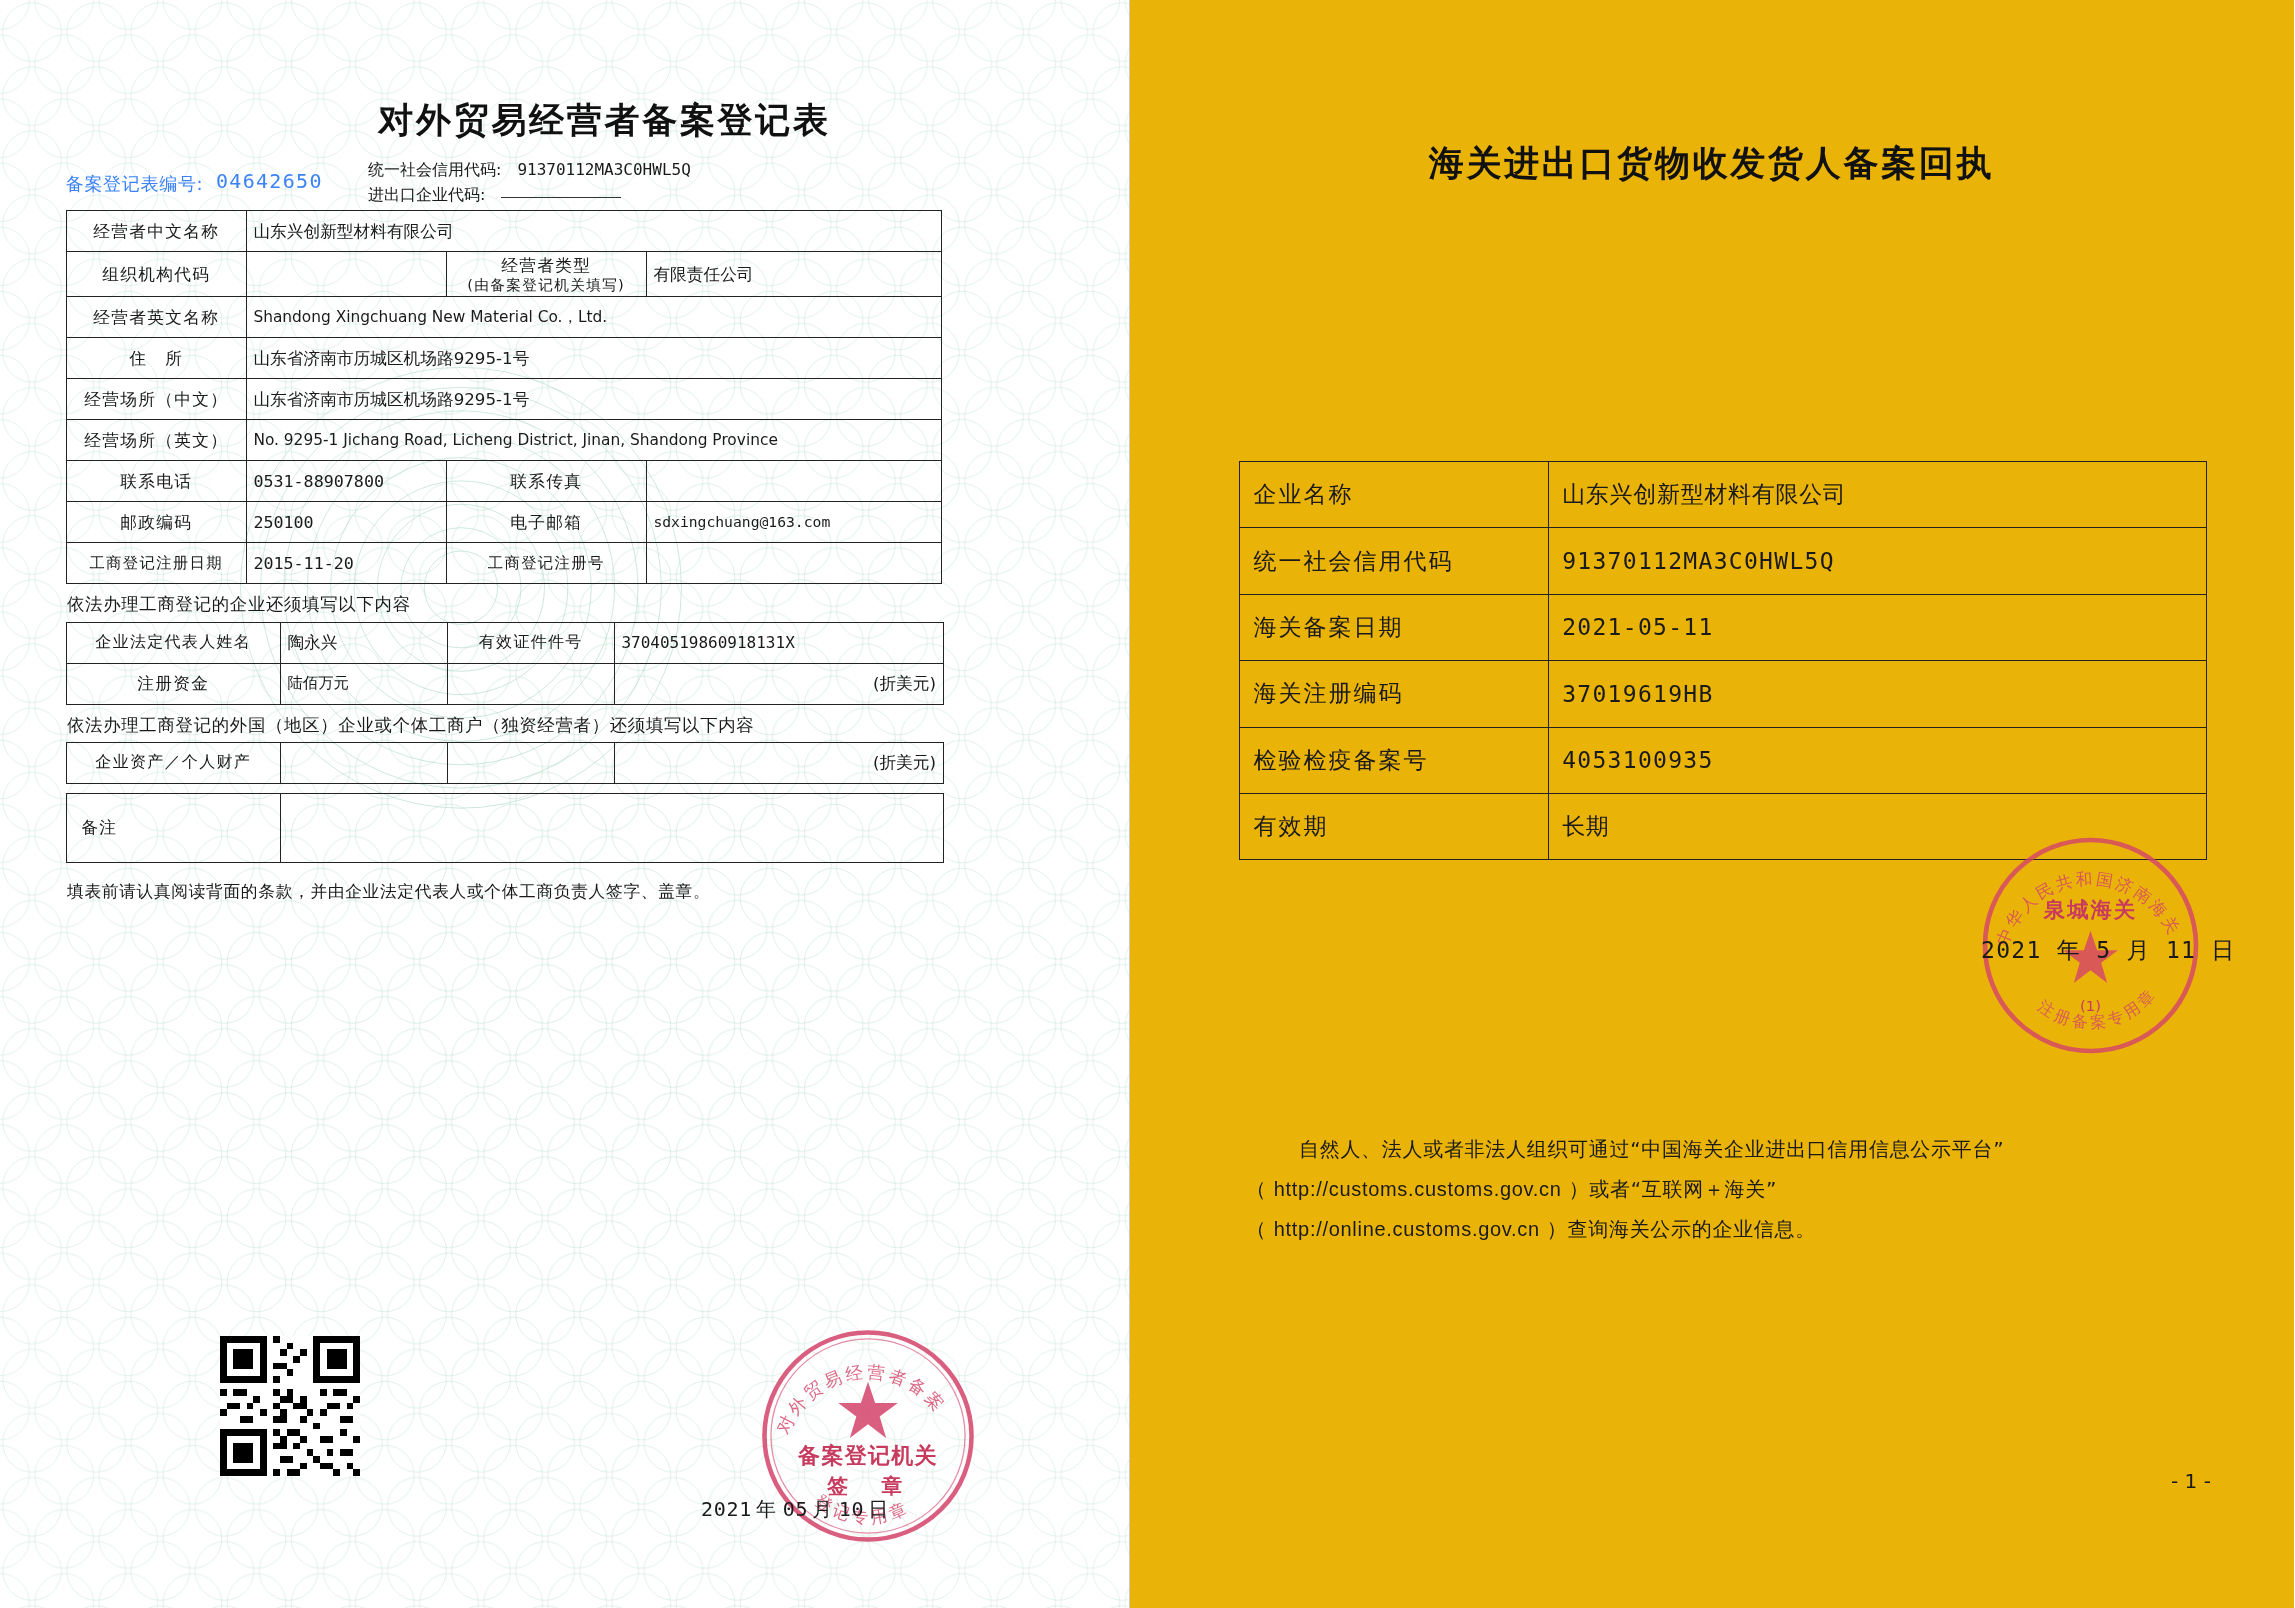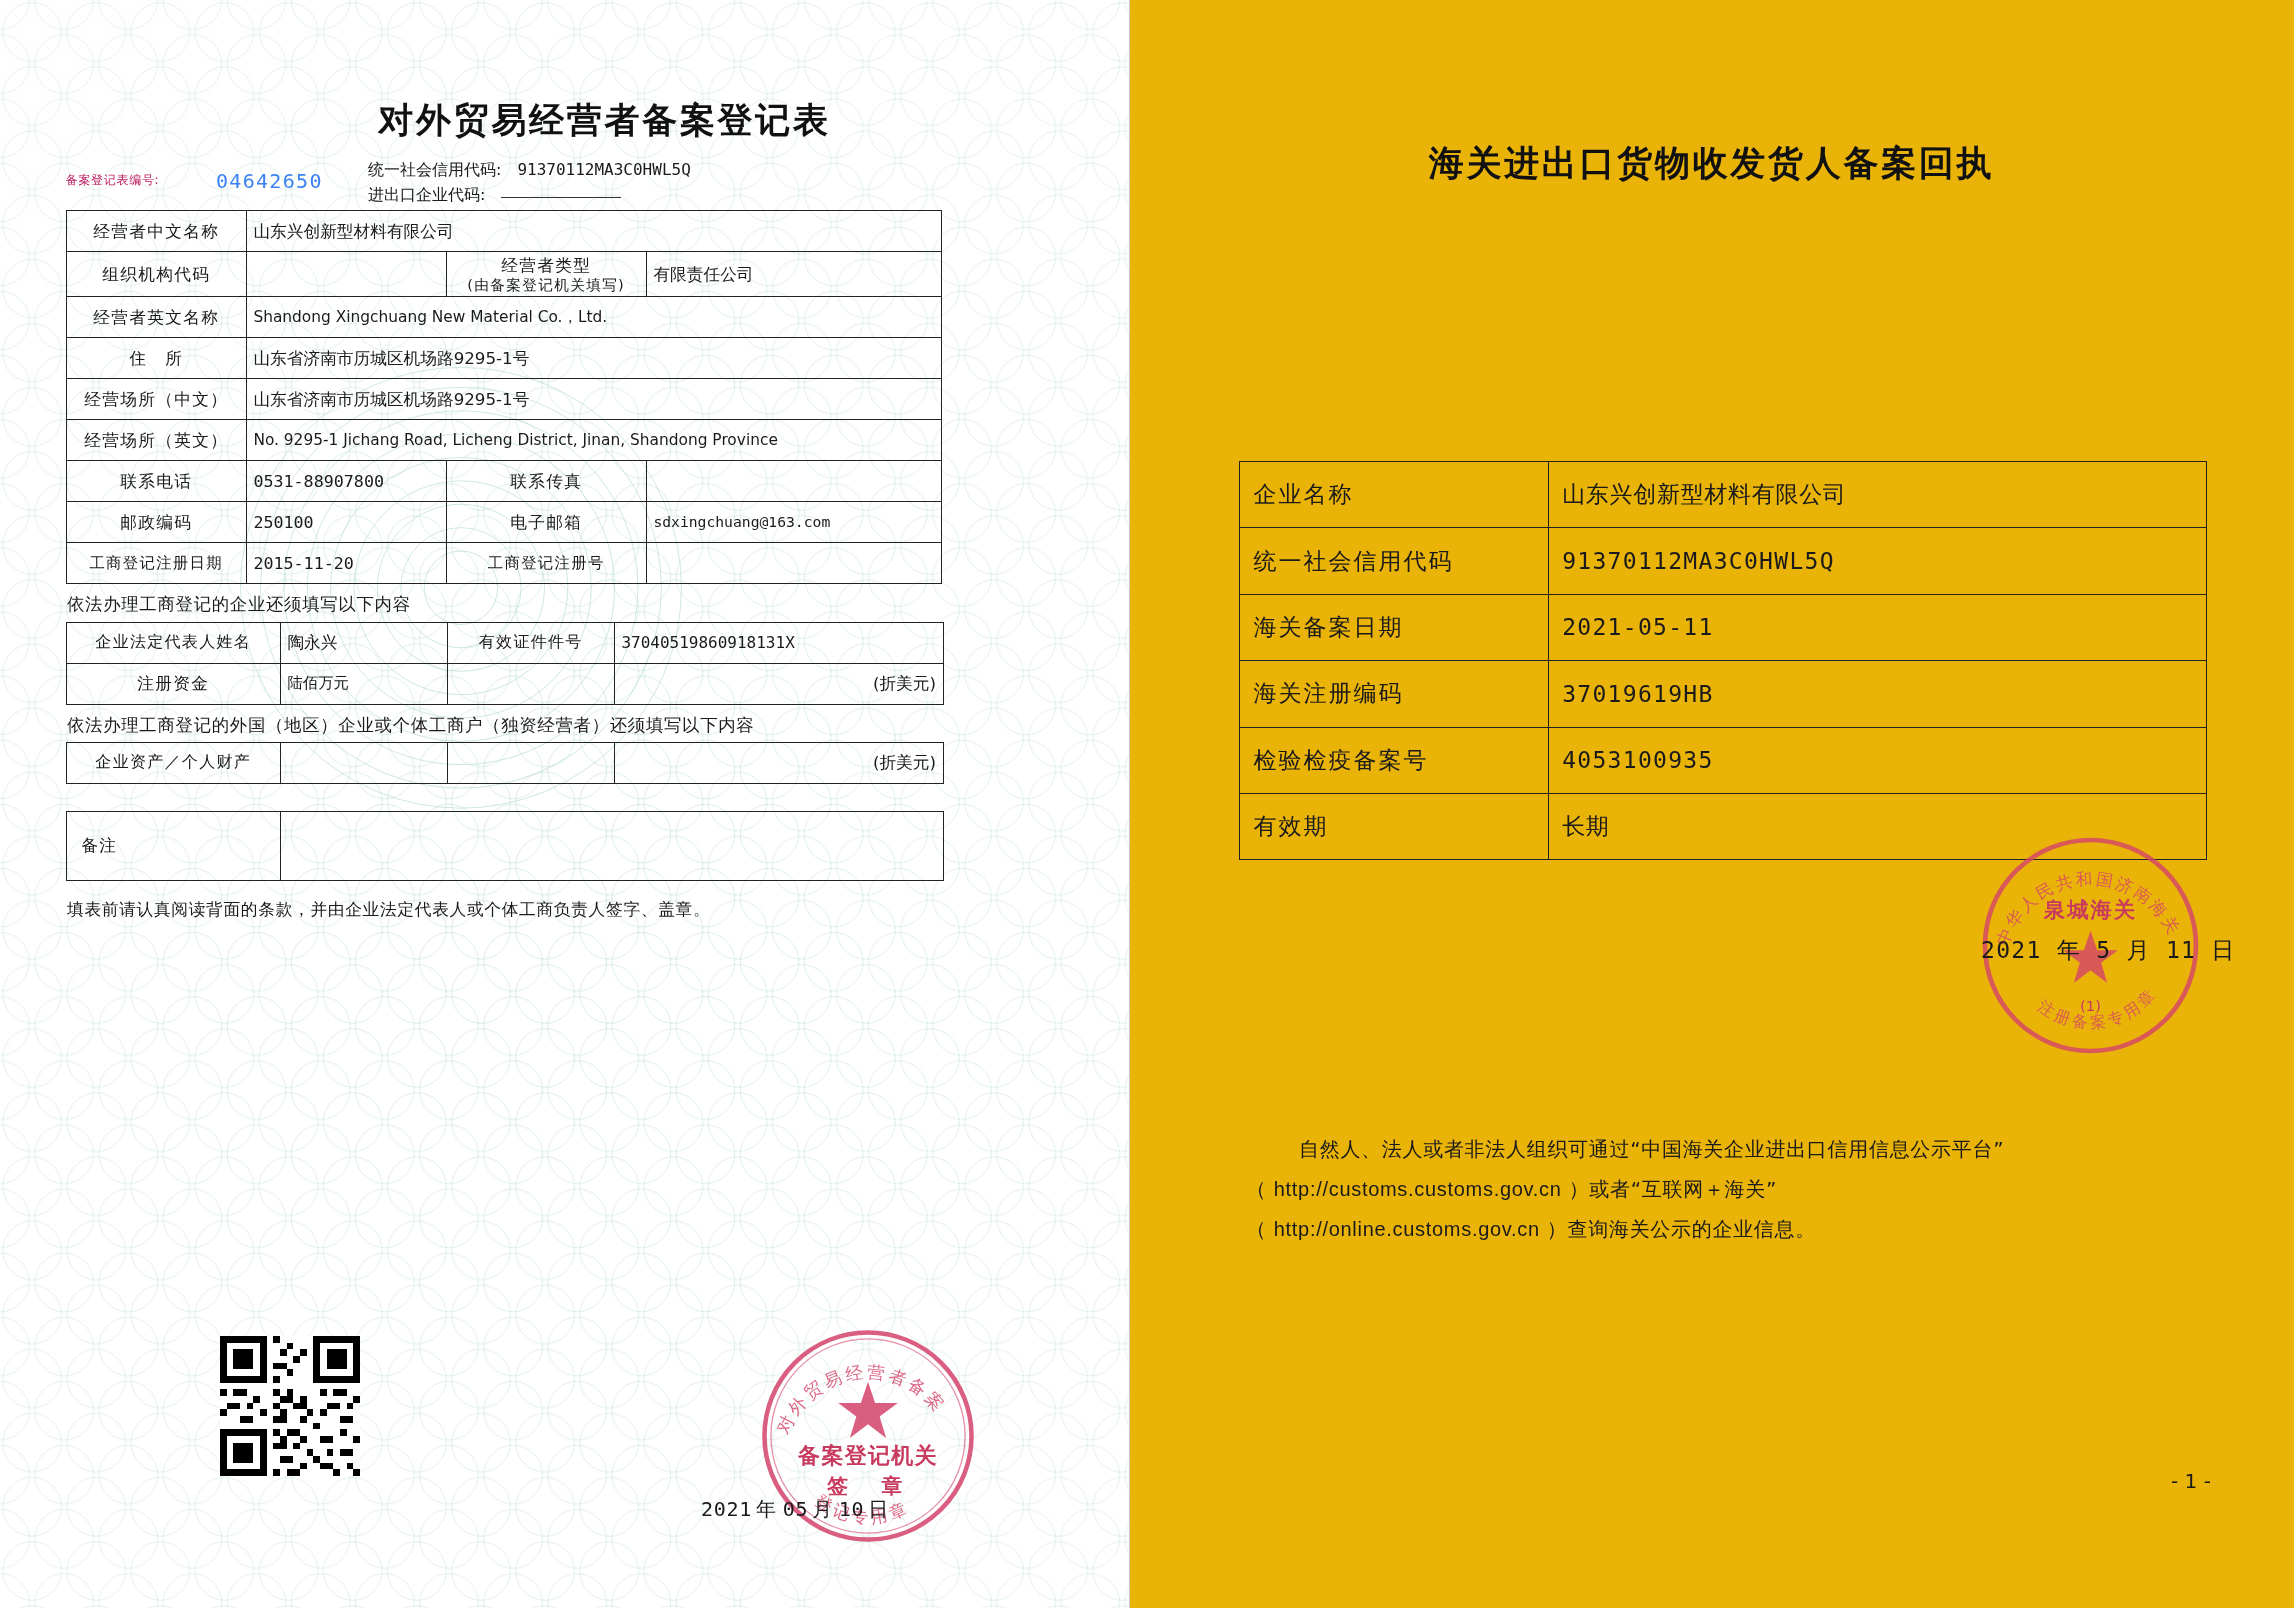--- a/index.html
+++ b/index.html
@@ -50,23 +50,23 @@
     margin: 57px 0 0 80px;
   }
   .header-row {
     position: relative;
     height: 57px;
     margin-top: 9.4px;
   }
   .reg-no-label {
     position: absolute;
     left: 18.7px; top: 18.7px;
-    font-size: 12px;
-    font-family: "DejaVu Sans", sans-serif;
-    color: #be185d;
+    font-size: 18px;
+    font-family: "DejaVu Sans", sans-serif;
+    color: #3b82f6;
     letter-spacing: 0.7px;
   }
   .reg-no-value {
     position: absolute;
     left: 169px; top: 16px;
     font-size: 20px;
     font-family: "DejaVu Sans Mono", monospace;
     color: #3b82f6;
     letter-spacing: 1.3px;
   }
@@ -426,21 +426,21 @@
         <tbody>
           <tr>
             <td class="lbl" style="font-size:16px">企业资产／个人财产</td>
             <td class="val"></td>
             <td></td>
             <td class="right-note">(折美元)</td>
           </tr>
         </tbody>
       </table>
 
-      <table class="form" style="margin-top:27px">
+      <table class="form" style="margin-top:9px">
         <colgroup>
           <col style="width:214px">
           <col style="width:663px">
         </colgroup>
         <tbody>
           <tr>
             <td class="lbl" style="height:64px;text-align:left;padding-left:14.7px">备注</td>
             <td class="val" style="height:64px"></td>
           </tr>
         </tbody>

